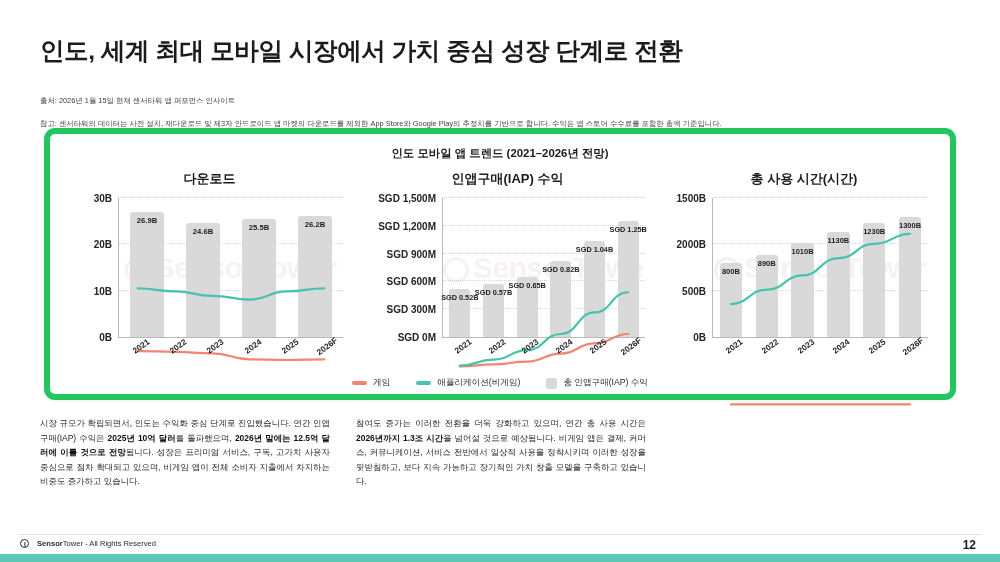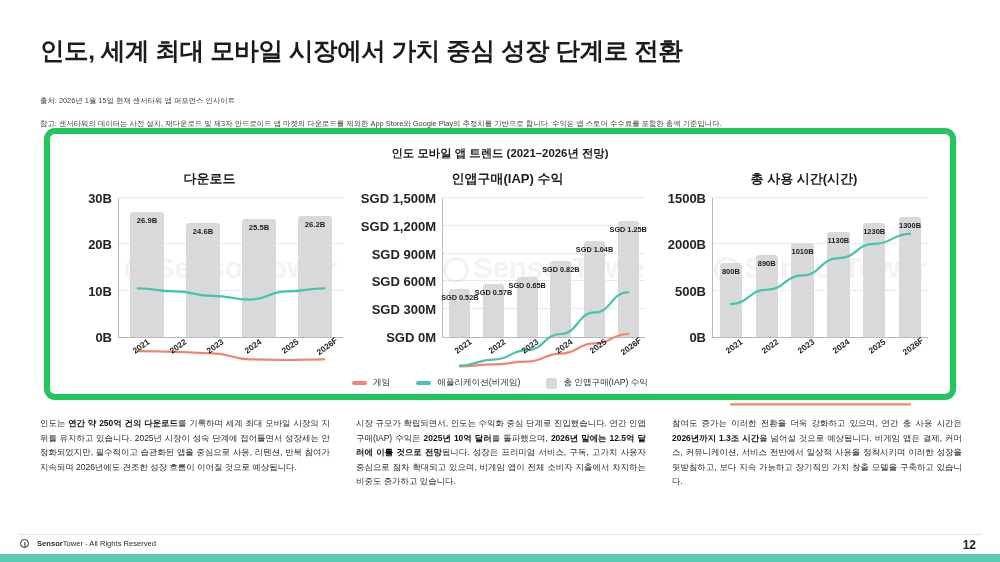--- a/index.html
+++ b/index.html
@@ -55,21 +55,21 @@
   #panel-1 .plot { left: 56px;  right: 14px; }
   #panel-2 .plot { left: 82px;  right: 10px; }
   #panel-3 .plot { left: 54px;  right: 22px; }
 
   .gridline {
     position: absolute; left: 0; right: 0; height: 0;
     border-top: 1px dotted #d6d6d6;
   }
   .ytick {
     position: absolute; right: 100%; transform: translateY(-50%);
-    padding-right: 7px; font-size: 13px; font-weight: bold;
+    padding-right: 7px; font-size: 10px; font-weight: bold;
     color: #242424; white-space: nowrap;
   }
 
   
   .watermark {
     position: absolute; left: 0; right: 0; top: 38%;
     text-align: center; font-size: 30px; font-weight: bold;
     color: rgba(190,150,150,0.13); pointer-events: none;
     letter-spacing: -0.5px; white-space: nowrap; overflow: hidden;
   }
@@ -385,21 +385,20 @@
           <span>애플리케이션(비게임)</span>
         </div>
         <div class="lg">
           <span class="swatch-box" style="background: rgb(217, 217, 217);"></span>
           <span>총 인앱구매(IAP) 수익</span>
         </div>
       </div>
   </div>
 
   <div class="cols">
-    <div class="col">인도는 <b>연간 약 250억 건의 다운로드</b>를 기록하며 세계 최대 모바일 시장의 지위를 유지하고 있습니다. 2025년 시장이 성숙 단계에 접어들면서 성장세는 안정화되었지만, 필수적이고 습관화된 앱을 중심으로 사용, 리텐션, 반복 참여가 지속되며 2026년에도 견조한 성장 흐름이 이어질 것으로 예상됩니다.</div>
     <div class="col">시장 규모가 확립되면서, 인도는 수익화 중심 단계로 진입했습니다. 연간 인앱구매(IAP) 수익은 <b>2025년 10억 달러</b>를 돌파했으며, <b>2026년 말에는 12.5억 달러에 이를 것으로 전망</b>됩니다. 성장은 프리미엄 서비스, 구독, 고가치 사용자 중심으로 점차 확대되고 있으며, 비게임 앱이 전체 소비자 지출에서 차지하는 비중도 증가하고 있습니다.</div>
     <div class="col">참여도 증가는 이러한 전환을 더욱 강화하고 있으며, 연간 총 사용 시간은 <b>2026년까지 1.3조 시간</b>을 넘어설 것으로 예상됩니다. 비게임 앱은 결제, 커머스, 커뮤니케이션, 서비스 전반에서 일상적 사용을 정착시키며 이러한 성장을 뒷받침하고, 보다 지속 가능하고 장기적인 가치 창출 모델을 구축하고 있습니다.</div>
   </div>
 
   <div class="footrule"></div>
   <div class="footer-left">
     <span class="logo-ring"></span>
     <span><span class="brand-b">Sensor</span><span>Tower</span> <span>- All Rights Reserved</span></span>
   </div>
   <div class="pagenum">12</div>

